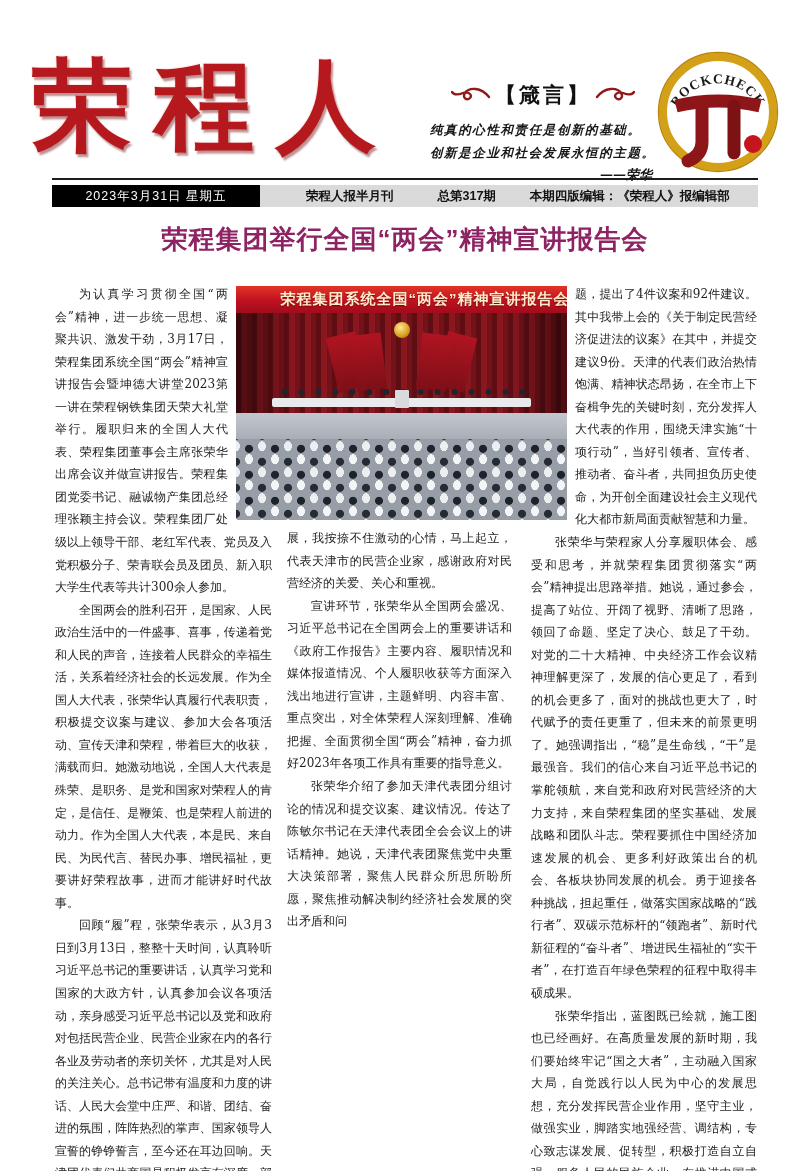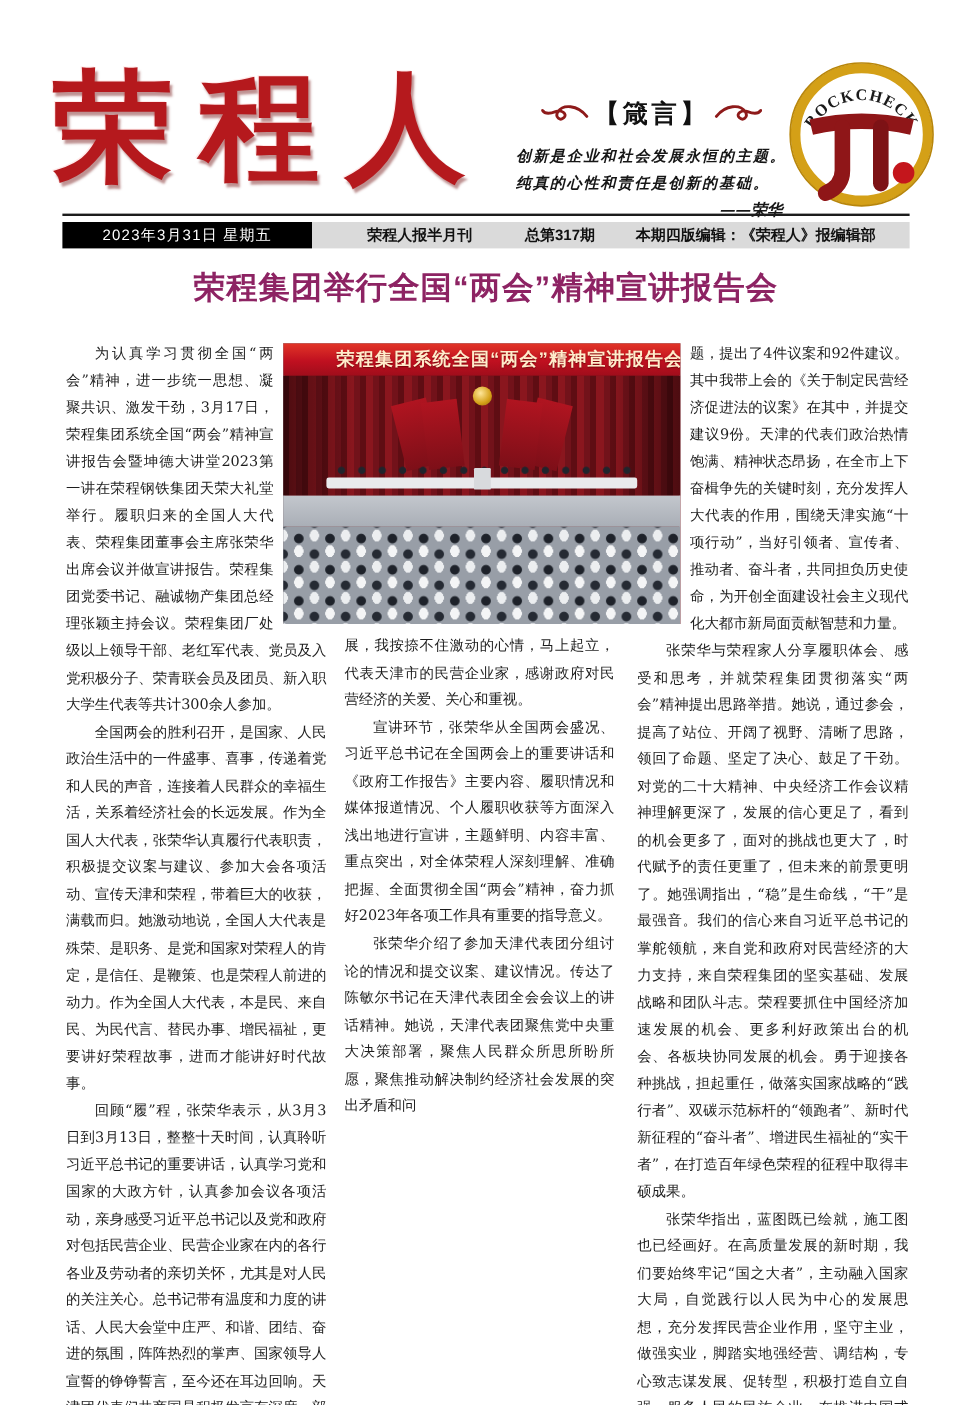--- a/index.html
+++ b/index.html
@@ -1,20 +1,20 @@
 <!DOCTYPE html>
 <html><head>
 <meta charset="utf-8">
 <style>
   html,body{margin:0;padding:0;}
   body{width:808px;height:1171px;position:relative;background:#ffffff;
        font-family:"DejaVu Serif", serif;overflow:hidden;}
 
   
-  .masthead-title{position:absolute;left:44px;top:40px;width:400px;height:135px;
+  .masthead-title{position:absolute;left:32px;top:40px;width:400px;height:135px;
     font-family:"DejaVu Serif", serif;font-weight:bold;font-size:100px;line-height:130px;
     color:#b5191d;letter-spacing:22px;white-space:nowrap;
     text-shadow:2px 3px 2px rgba(110,10,10,.45), -1px -1px 0 rgba(255,220,220,.6);}
 
   .motto-box{position:absolute;left:430px;top:62px;width:226px;height:112px;margin-top:19px;}
   .motto-head{display:flex;align-items:center;justify-content:center;gap:4px;}
   .motto-title{font-size:21px;font-weight:bold;letter-spacing:3px;color:#111;
     font-family:"DejaVu Serif", serif;white-space:nowrap;}
   .flourish{width:40px;height:20px;flex:0 0 auto;}
   .motto-lines{margin-top:9px;font-size:12.5px;font-style:italic;font-weight:bold;
@@ -96,22 +96,22 @@
   <div class="motto-head">
     <svg class="flourish" viewBox="0 0 40 20">
       <path d="M38 12 C30 2 18 2 14 8 C11 13 16 16 19 13 C22 10 17 6 12 8 C7 10 3 10 1 7" fill="none" stroke="#8e1a1a" stroke-width="2.4" stroke-linecap="round"></path>
     </svg>
     <span class="motto-title">【箴言】</span>
     <svg class="flourish" viewBox="0 0 40 20">
       <path d="M2 12 C10 2 22 2 26 8 C29 13 24 16 21 13 C18 10 23 6 28 8 C33 10 37 10 39 7" fill="none" stroke="#8e1a1a" stroke-width="2.4" stroke-linecap="round"></path>
     </svg>
   </div>
   <div class="motto-lines">
+    <div>纯真的心性和责任是创新的基础。</div>
     <div>创新是企业和社会发展永恒的主题。</div>
-    <div>纯真的心性和责任是创新的基础。</div>
   </div>
   <div class="motto-sign">——荣华</div>
 </div>
 
 <div class="logo-wrap">
   <svg viewBox="0 0 124 124" width="124" height="124">
     <circle cx="62" cy="62" r="55" fill="#ffffff" stroke="#d4a017" stroke-width="8"></circle>
     <circle cx="62" cy="62" r="59.5" fill="none" stroke="#b8860b" stroke-width="1.4"></circle>
     <defs>
         <path id="arc" d="M 18 66 A 46 46 0 0 1 106 66"></path>

